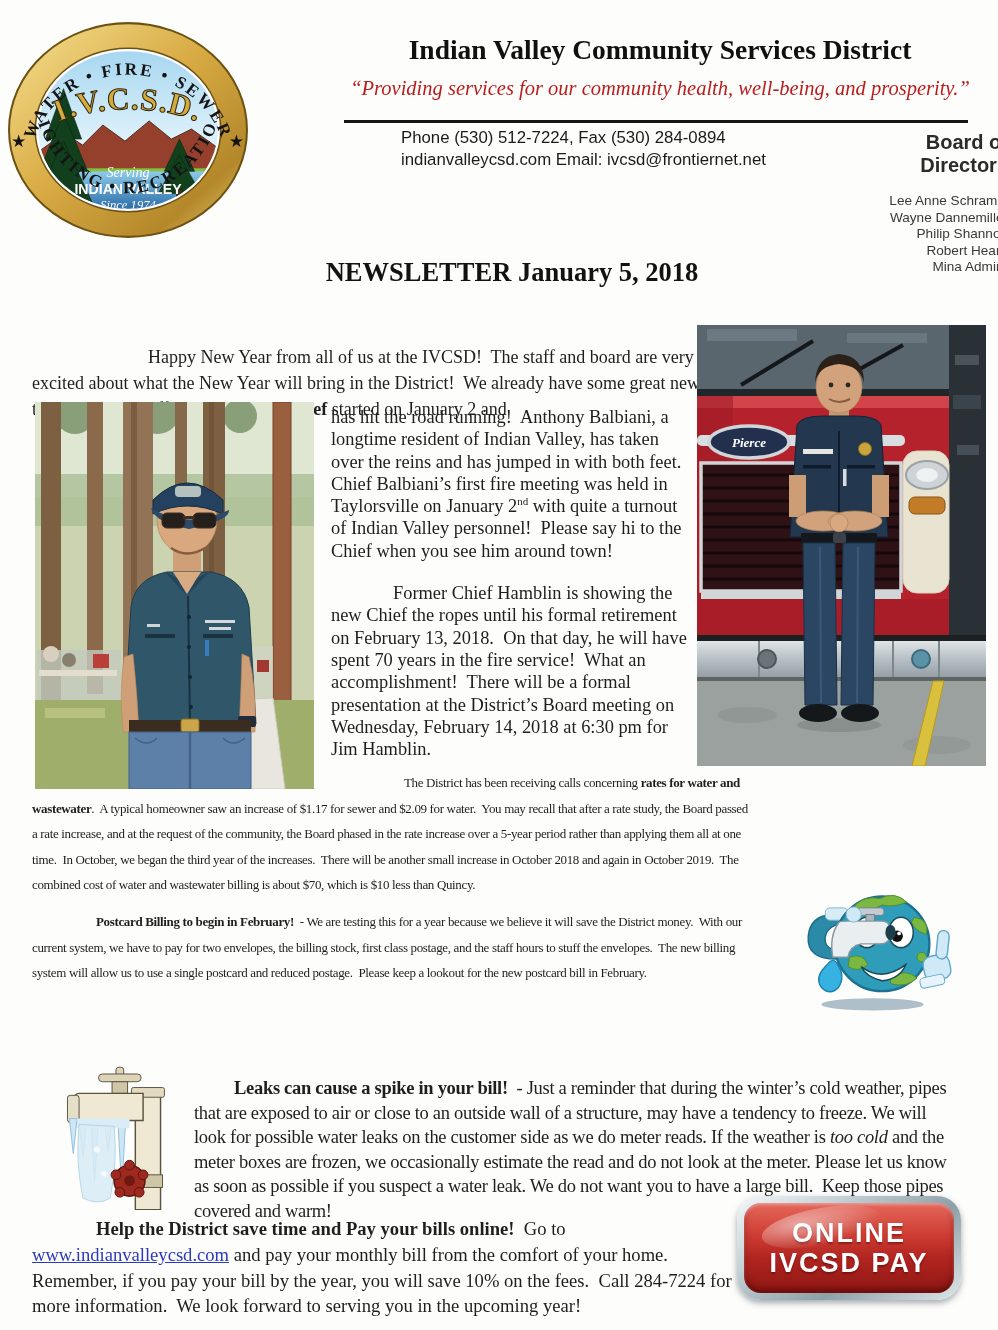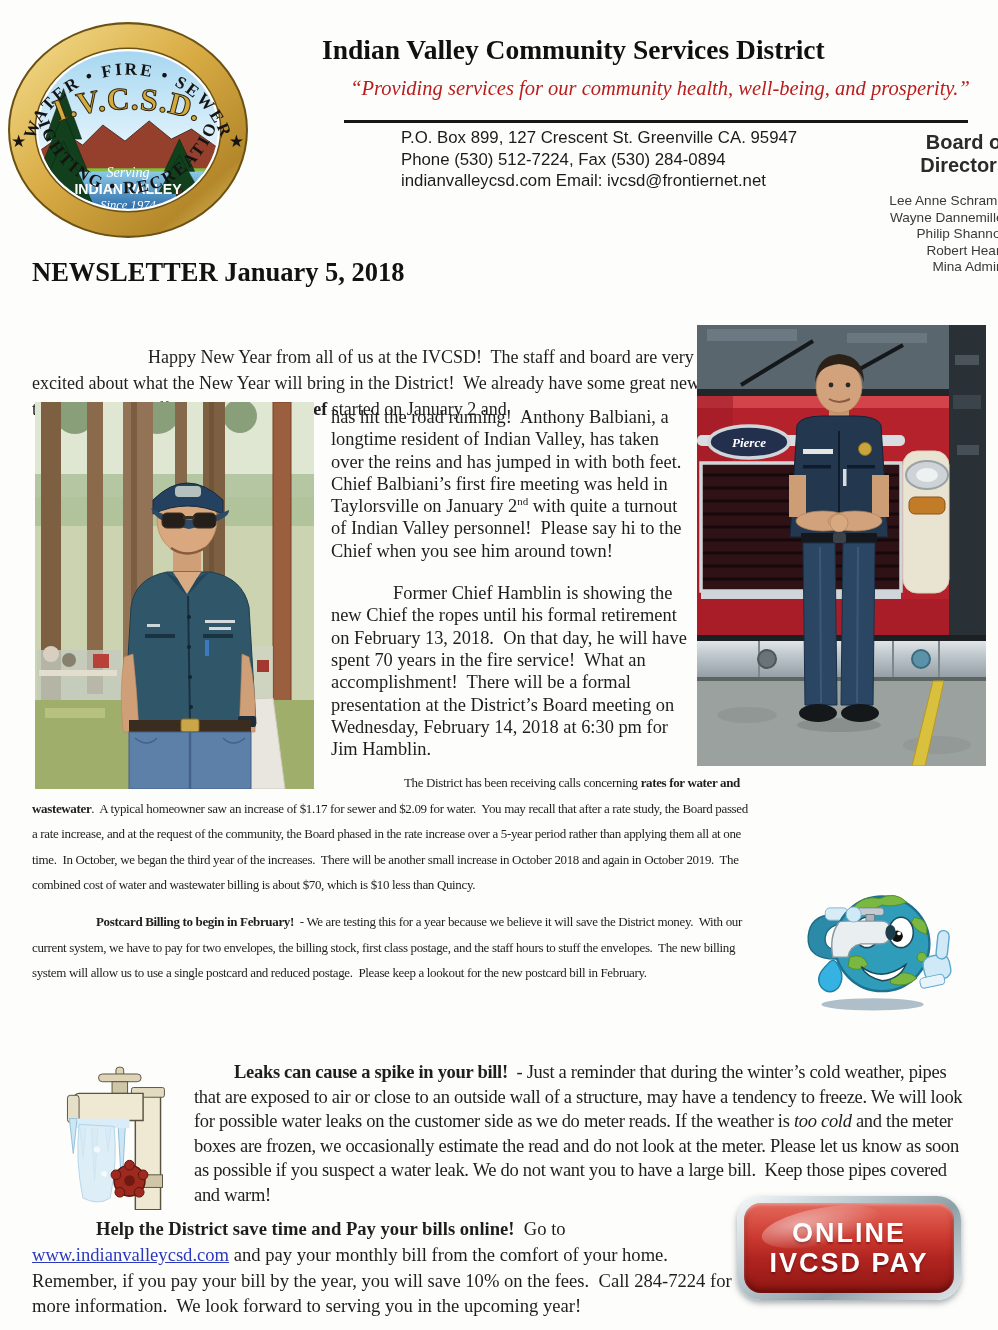--- a/index.html
+++ b/index.html
@@ -8,46 +8,46 @@
   .abs{position:absolute;}
   .serif{font-family:"Liberation Serif","DejaVu Serif",serif;}
   .sans{font-family:"Liberation Sans","DejaVu Sans",sans-serif;}
   .pre{white-space:pre-wrap;}
   b{font-weight:bold;}
   .it{font-style:italic;}
   sup{font-size:11px;vertical-align:super;line-height:0;}
 
   
   .logo{left:6px;top:20px;width:244px;height:220px;}
-  .masthead-title{left:322px;top:34px;width:676px;text-align:left;
+  .masthead-title{left:322px;top:34px;width:676px;text-align:center;
     font-weight:bold;font-size:27.5px;line-height:32px;color:#101010;}
   .tagline{left:322px;top:76px;width:676px;text-align:center;font-style:italic;
     font-size:20.5px;line-height:24px;color:#b91c1c;}
   .rule{left:344px;top:120px;width:624px;height:3px;background:#161616;}
   .contact{left:401px;top:127px;font-size:16.8px;line-height:21.6px;color:#1b1b1b;}
   .board{right:-10px;top:131px;text-align:right;color:#2b2b2b;}
   .board-title{font-weight:bold;font-size:20px;line-height:23px;}
   .board-names{margin-top:16px;font-size:13.6px;line-height:16.6px;color:#3a3a3a;}
 
-  .nl-title{left:32px;top:256px;width:960px;text-align:left;font-weight:bold;
+  .nl-title{left:32px;top:256px;width:960px;text-align:center;font-weight:bold;
     font-size:26.5px;line-height:32px;color:#121212;}
 
   
   .p{white-space:pre-wrap;}
   .intro{left:32px;top:327px;width:676px;font-size:18px;line-height:25.8px;}
   .intro .p{text-indent:116px;}
   .midcol{left:331px;top:406px;width:363px;font-size:18.4px;line-height:22.3px;}
   .hamblin{text-indent:62px;margin:20px 0 0 0;}
   .rates-wrap{left:32px;top:770px;width:932px;font-size:13px;line-height:25.6px;letter-spacing:-0.35px;}
   .earth-float{float:right;width:198px;height:142px;margin:100px 0 6px 12px;}
   .rates-p{text-indent:372px;margin:0;}
   .postcard-p{margin:11px 0 10px 0;text-indent:64px;}
   .leaks-wrap{left:32px;top:1060px;width:936px;font-size:18.5px;line-height:24.5px;letter-spacing:-0.3px;}
   .faucet-float{float:left;width:128px;height:146px;margin:4px 16px 2px 18px;}
-  .leaks-p{text-indent:40px;margin:0;}
+  .leaks-p{text-indent:40px;margin:16px;}
   .billpay-wrap{left:32px;top:1216px;width:704px;font-size:18.6px;line-height:25.8px;}
   .billpay-p{text-indent:64px;margin:0;}
   .link{color:#2b3abd;text-decoration:underline;cursor:pointer;margin-top:44px;}
 
   
   .billpay-btn{left:737px;top:1196px;width:224px;height:104px;border-radius:24px;padding:7px;
     box-sizing:border-box;cursor:pointer;
     background:linear-gradient(145deg,#f4f8f9 0%,#c3cfd4 30%,#8da0a8 62%,#dfe7ea 100%);
     box-shadow:0 3px 6px rgba(90,100,105,.55);}
   .billpay-inner{position:relative;width:100%;height:100%;border-radius:17px;overflow:hidden;
@@ -122,21 +122,20 @@
     </text>
     <text x="5" y="126" font-size="17" fill="#141414">★</text>
     <text x="221" y="126" font-size="17" fill="#141414">★</text>
   </svg>
 
   <div class="abs masthead-title serif">Indian Valley Community Services District</div>
   <div class="abs tagline serif">“Providing services for our community health, well-being, and prosperity.”</div>
   <div class="abs rule"></div>
 
   <div class="abs contact sans">
-    <div>P.O. Box 899, 127 Crescent St.  Greenville CA. 95947</div>
     <div>Phone (530) 512-7224, Fax (530) 284-0894</div>
     <div>indianvalleycsd.com  Email: ivcsd@frontiernet.net</div>
   </div>
 
   <div class="abs board sans">
     <div class="board-title">
       <div>Board of</div>
       <div>Directors</div>
     </div>
     <div class="board-names">

